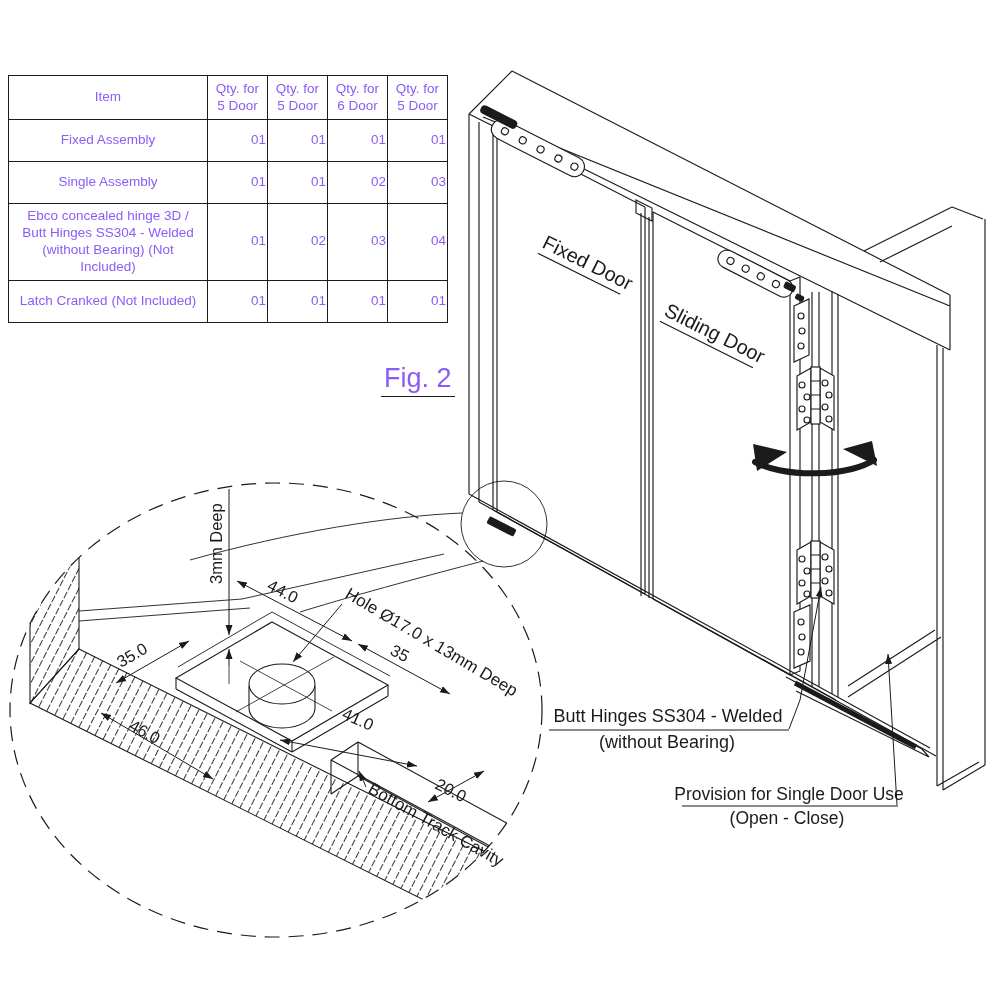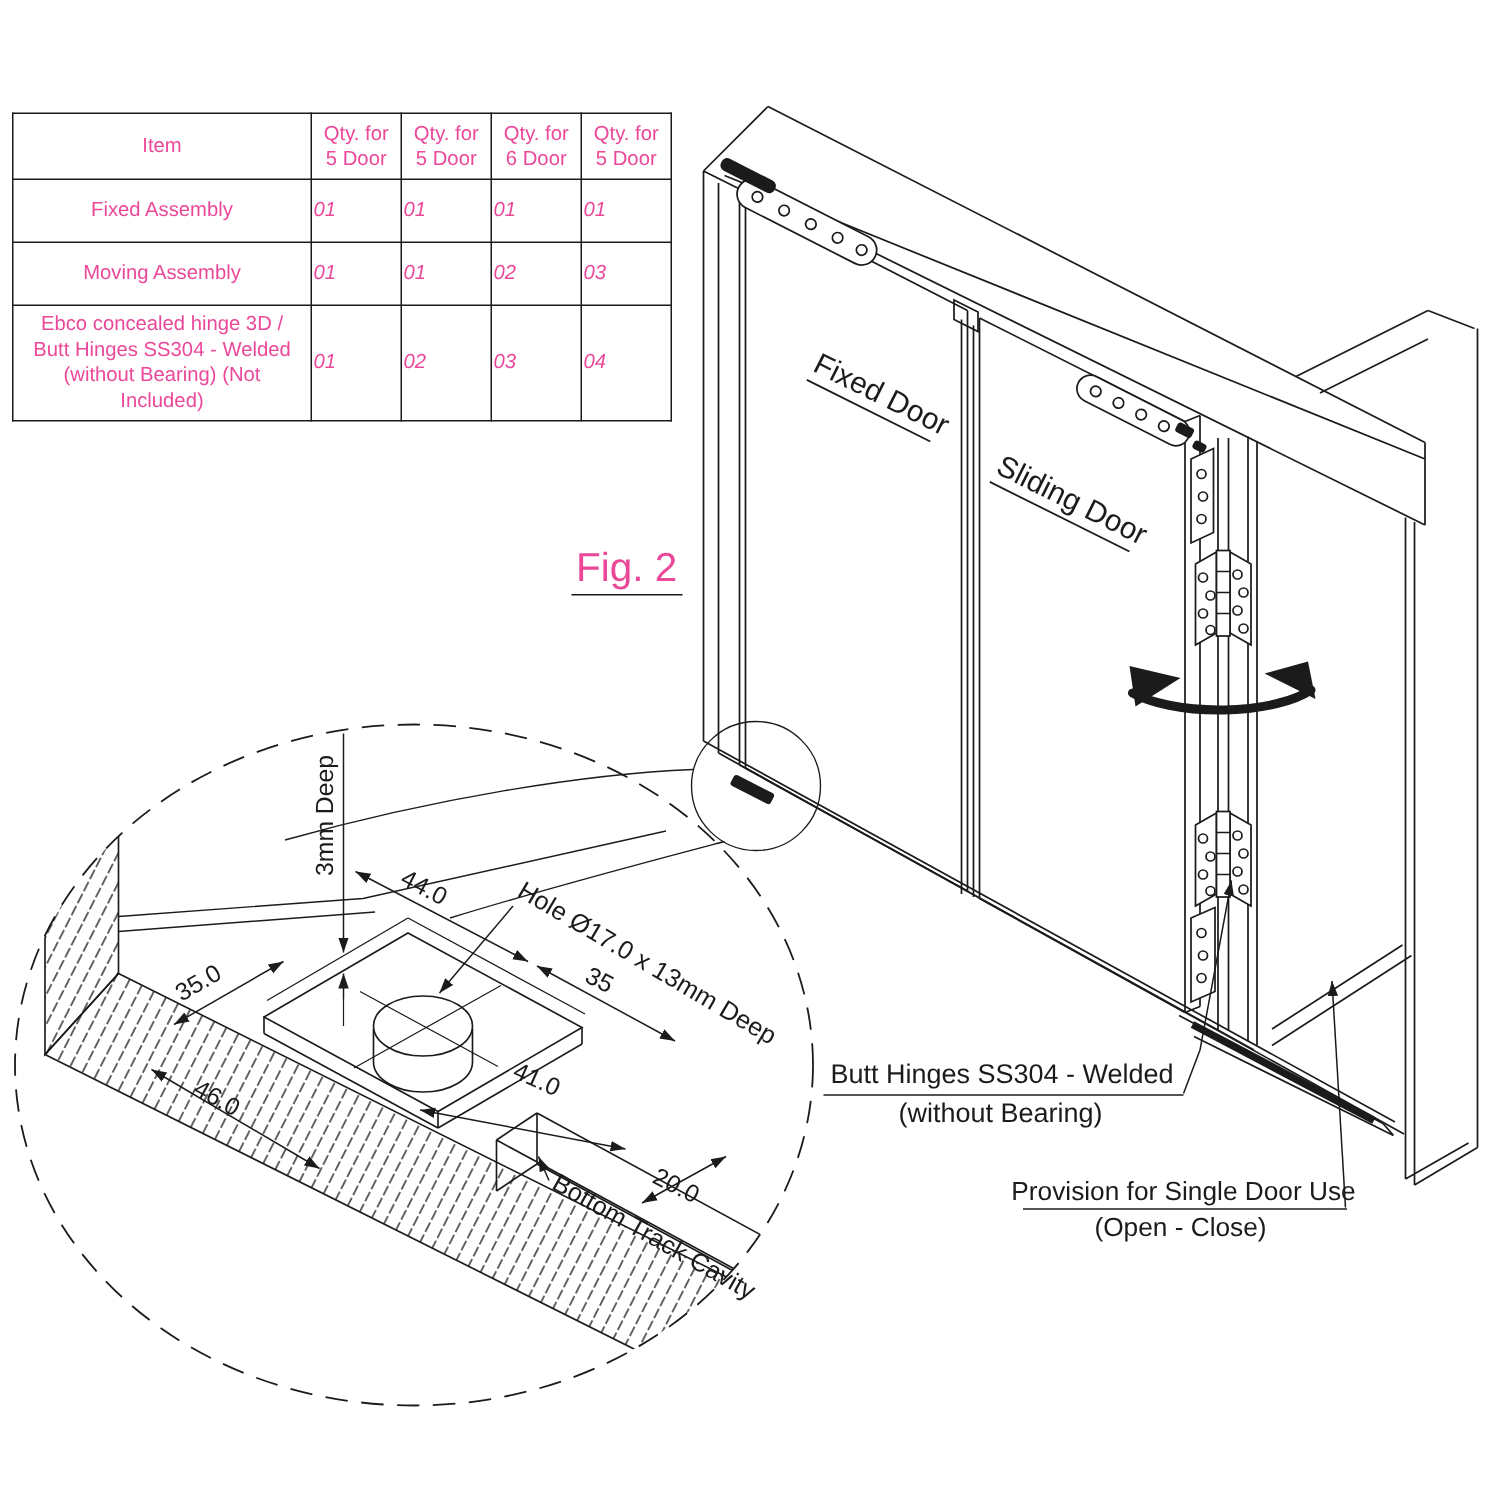--- a/index.html
+++ b/index.html
@@ -1,26 +1,26 @@
 <!DOCTYPE html>
 <html><head>
 <meta charset="utf-8">
 <style>
   html,body{margin:0;padding:0;background:#fff;}
   .sheet{position:relative;width:1000px;height:996px;background:#fff;overflow:hidden;
-         font-family:"Liberation Sans",sans-serif;color:#ec4899;}
+         font-family:"Liberation Sans",sans-serif;color:#8b5cf6;}
   
   .parts-table{position:absolute;left:8px;top:75px;border-collapse:collapse;table-layout:fixed;}
   .parts-table td,.parts-table th{border:1.4px solid #1b1b1b;font-weight:normal;
         font-size:13.5px;line-height:1.25;vertical-align:middle;background:#fff;}
   .parts-table th{text-align:center;}
   .col-item{width:196px;}
   .col-qty{width:57px;}
   .cell-item{text-align:center;padding:4px 6px;}
-  .cell-qty{text-align:left;font-style:italic;}
+  .cell-qty{text-align:right;}
   .row-h{height:42px;}
   .row-head{height:44px;}
   .row-big{height:56px;}
   
   .fig-label{position:absolute;left:381px;top:363px;font-size:27px;
              border-bottom:1.6px solid #1b1b1b;padding:0 3px 2px 3px;}
   
   .drawing{position:absolute;left:0;top:0;width:1000px;height:1000px;}
   svg text{font-family:"Liberation Sans",sans-serif;fill:#1b1b1b;}
 </style>
@@ -39,32 +39,39 @@
       <th class="col-qty"><span>Qty. for</span><br><span>5 Door</span></th>
     </tr>
     <tr class="row-h">
       <td class="cell-item">Fixed Assembly</td>
       <td class="cell-qty">01</td>
       <td class="cell-qty">01</td>
       <td class="cell-qty">01</td>
       <td class="cell-qty">01</td>
     </tr>
     <tr class="row-h">
-      <td class="cell-item">Moving Assembly</td>
+      <td class="cell-item">Single Assembly</td>
       <td class="cell-qty">01</td>
       <td class="cell-qty">01</td>
       <td class="cell-qty">02</td>
       <td class="cell-qty">03</td>
     </tr>
     <tr class="row-big">
       <td class="cell-item">Ebco concealed hinge 3D / Butt Hinges SS304 - Welded (without Bearing) (Not Included)</td>
       <td class="cell-qty">01</td>
       <td class="cell-qty">02</td>
       <td class="cell-qty">03</td>
       <td class="cell-qty">04</td>
+    </tr>
+    <tr class="row-h">
+      <td class="cell-item">Latch Cranked  (Not Included)</td>
+      <td class="cell-qty">01</td>
+      <td class="cell-qty">01</td>
+      <td class="cell-qty">01</td>
+      <td class="cell-qty">01</td>
     </tr>
   </tbody>
     </table>
 
   <div class="fig-label">Fig. 2</div>
 
   <svg class="drawing" viewBox="0 0 1000 1000">
     <defs>
       <marker id="mE" markerUnits="userSpaceOnUse" markerWidth="12" markerHeight="9" refX="10" refY="4.5" orient="auto">
         <path d="M0,1 L10,4.5 L0,8 Z" fill="#1b1b1b"></path>

